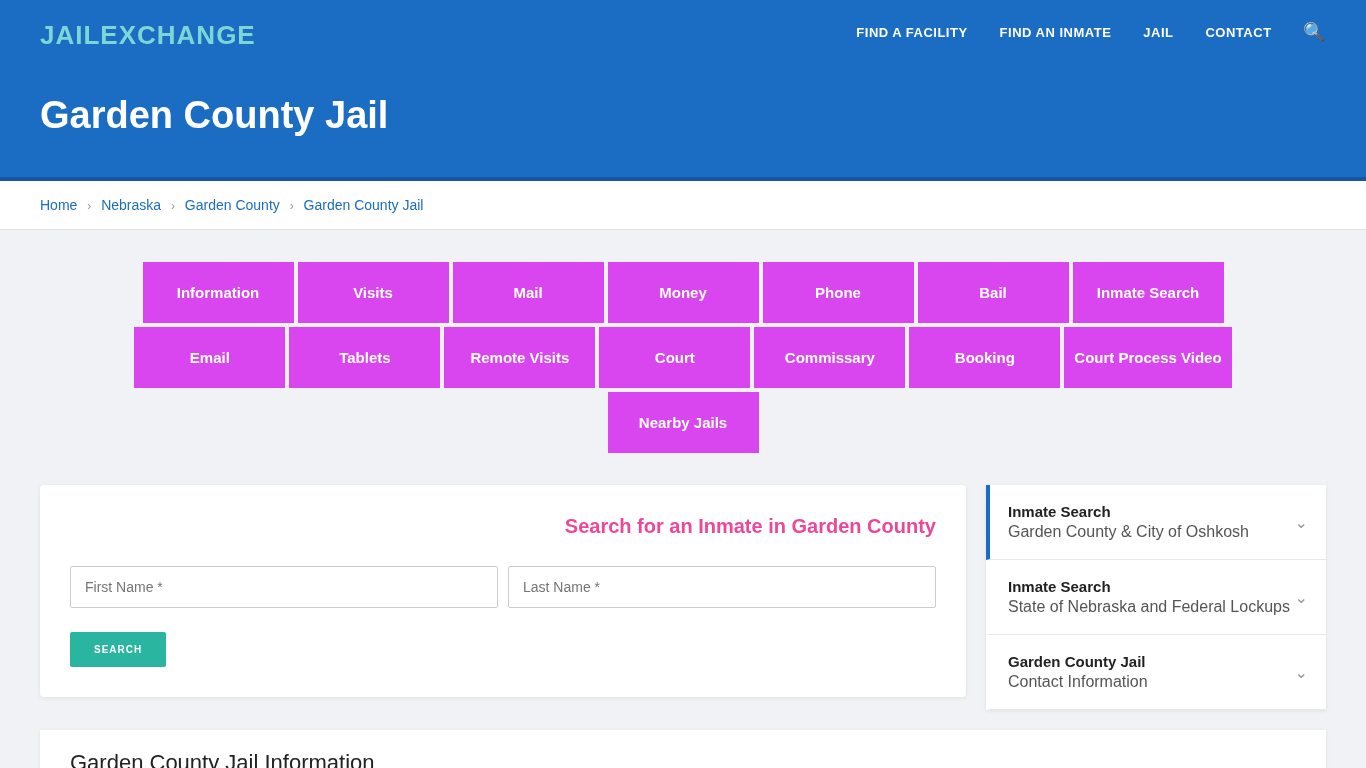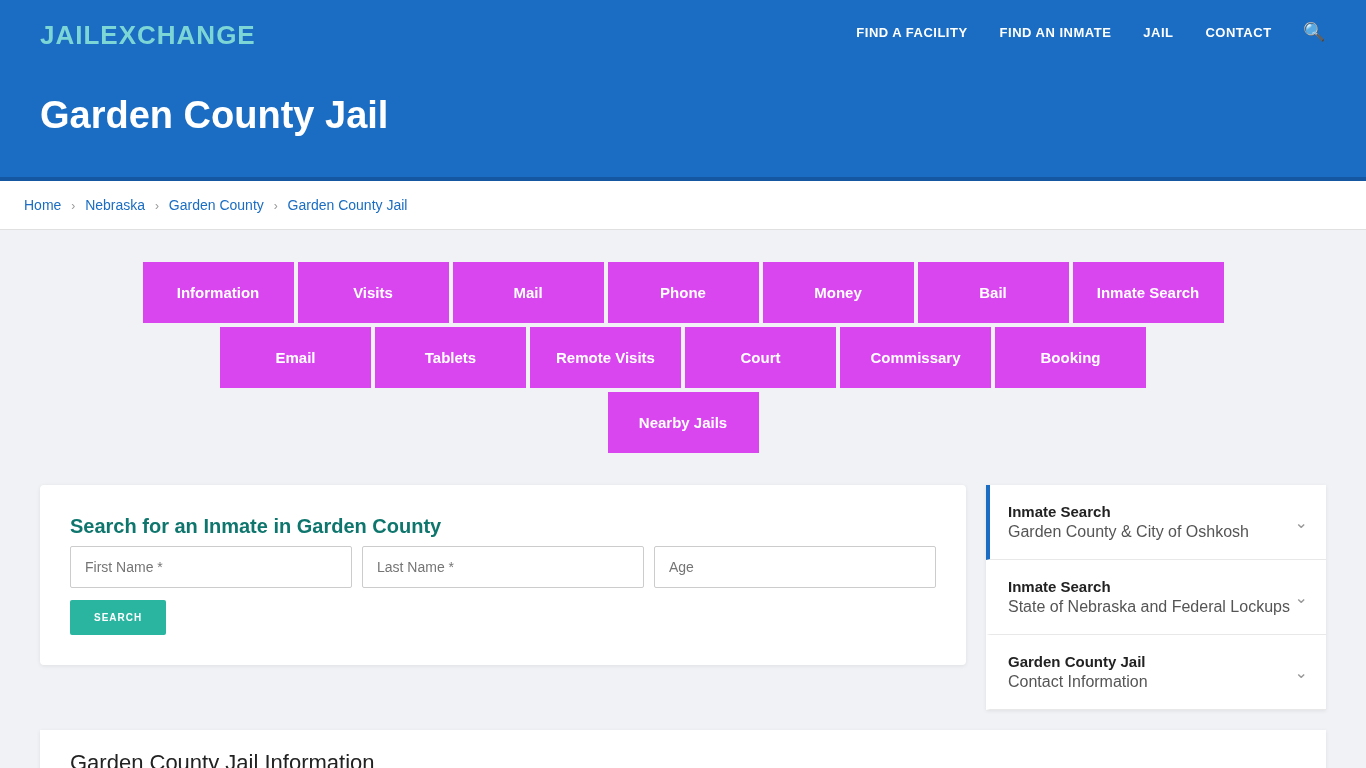--- a/index.html
+++ b/index.html
@@ -51,21 +51,21 @@
     }
     .hero h1 {
       color: white;
       font-size: 38px;
       font-weight: 800;
     }
 
     
     .breadcrumb {
       background: white;
-      padding: 16px 24px;
+      padding: 16px 40px;
       border-bottom: 1px solid #e0e0e0;
       font-size: 14px;
     }
     .breadcrumb a {
       color: #1a6dc2;
       text-decoration: none;
       cursor: pointer;
     }
     .breadcrumb .sep {
       margin: 0 6px;
@@ -118,30 +118,30 @@
 
     
     .search-card {
       background: white;
       border-radius: 4px;
       padding: 30px 30px 30px 30px;
       flex: 1;
       box-shadow: 0 1px 4px rgba(0,0,0,0.08);
     }
     .search-card h2 {
-      text-align: left;
+      text-align: right;
       font-size: 20px;
       font-weight: 700;
-      margin-bottom: 8px;
-      color: #0f766e;
+      margin-bottom: 28px;
+      color: #ec4899;
     }
     .search-form-row {
       display: flex;
       gap: 10px;
-      margin-bottom: 12px;
+      margin-bottom: 24px;
     }
     .search-form-row input,
     .search-form-row select {
       flex: 1;
       border: 1px solid #ccc;
       padding: 12px 14px;
       font-size: 14px;
       border-radius: 2px;
       color: #555;
     }
@@ -236,46 +236,46 @@
   <span class="current">Garden County Jail</span>
 </div>
 
 <div class="main-content">
 
   <div class="buttons-section">
     <div class="buttons-row">
       <button class="btn-tile">Information</button>
       <button class="btn-tile">Visits</button>
       <button class="btn-tile">Mail</button>
+      <button class="btn-tile">Money</button>
       <button class="btn-tile">Phone</button>
-      <button class="btn-tile">Money</button>
       <button class="btn-tile">Bail</button>
       <button class="btn-tile">Inmate Search</button>
     </div>
     <div class="buttons-row">
       <button class="btn-tile">Email</button>
       <button class="btn-tile">Tablets</button>
       <button class="btn-tile">Remote Visits</button>
       <button class="btn-tile">Court</button>
       <button class="btn-tile">Commissary</button>
       <button class="btn-tile">Booking</button>
+      <button class="btn-tile">Court Process Video</button>
     </div>
     <div class="buttons-row">
       <button class="btn-tile" style="min-width:155px;">Nearby Jails</button>
     </div>
   </div>
 
   <div class="lower-section">
 
     <div class="search-card">
       <h2>Search for an Inmate in Garden County</h2>
       <div class="search-form-row">
         <input type="text" placeholder="First Name *" style="">
         <input type="text" placeholder="Last Name *" style="">
-        <input type="text" placeholder="Age" style="">
       </div>
       <button class="search-btn">SEARCH</button>
     </div>
 
     <div class="sidebar">
       <div class="sidebar-item">
         <div class="sidebar-item-text">
           <h3>Inmate Search</h3>
           <p>Garden County &amp; City of Oshkosh</p>
         </div>

